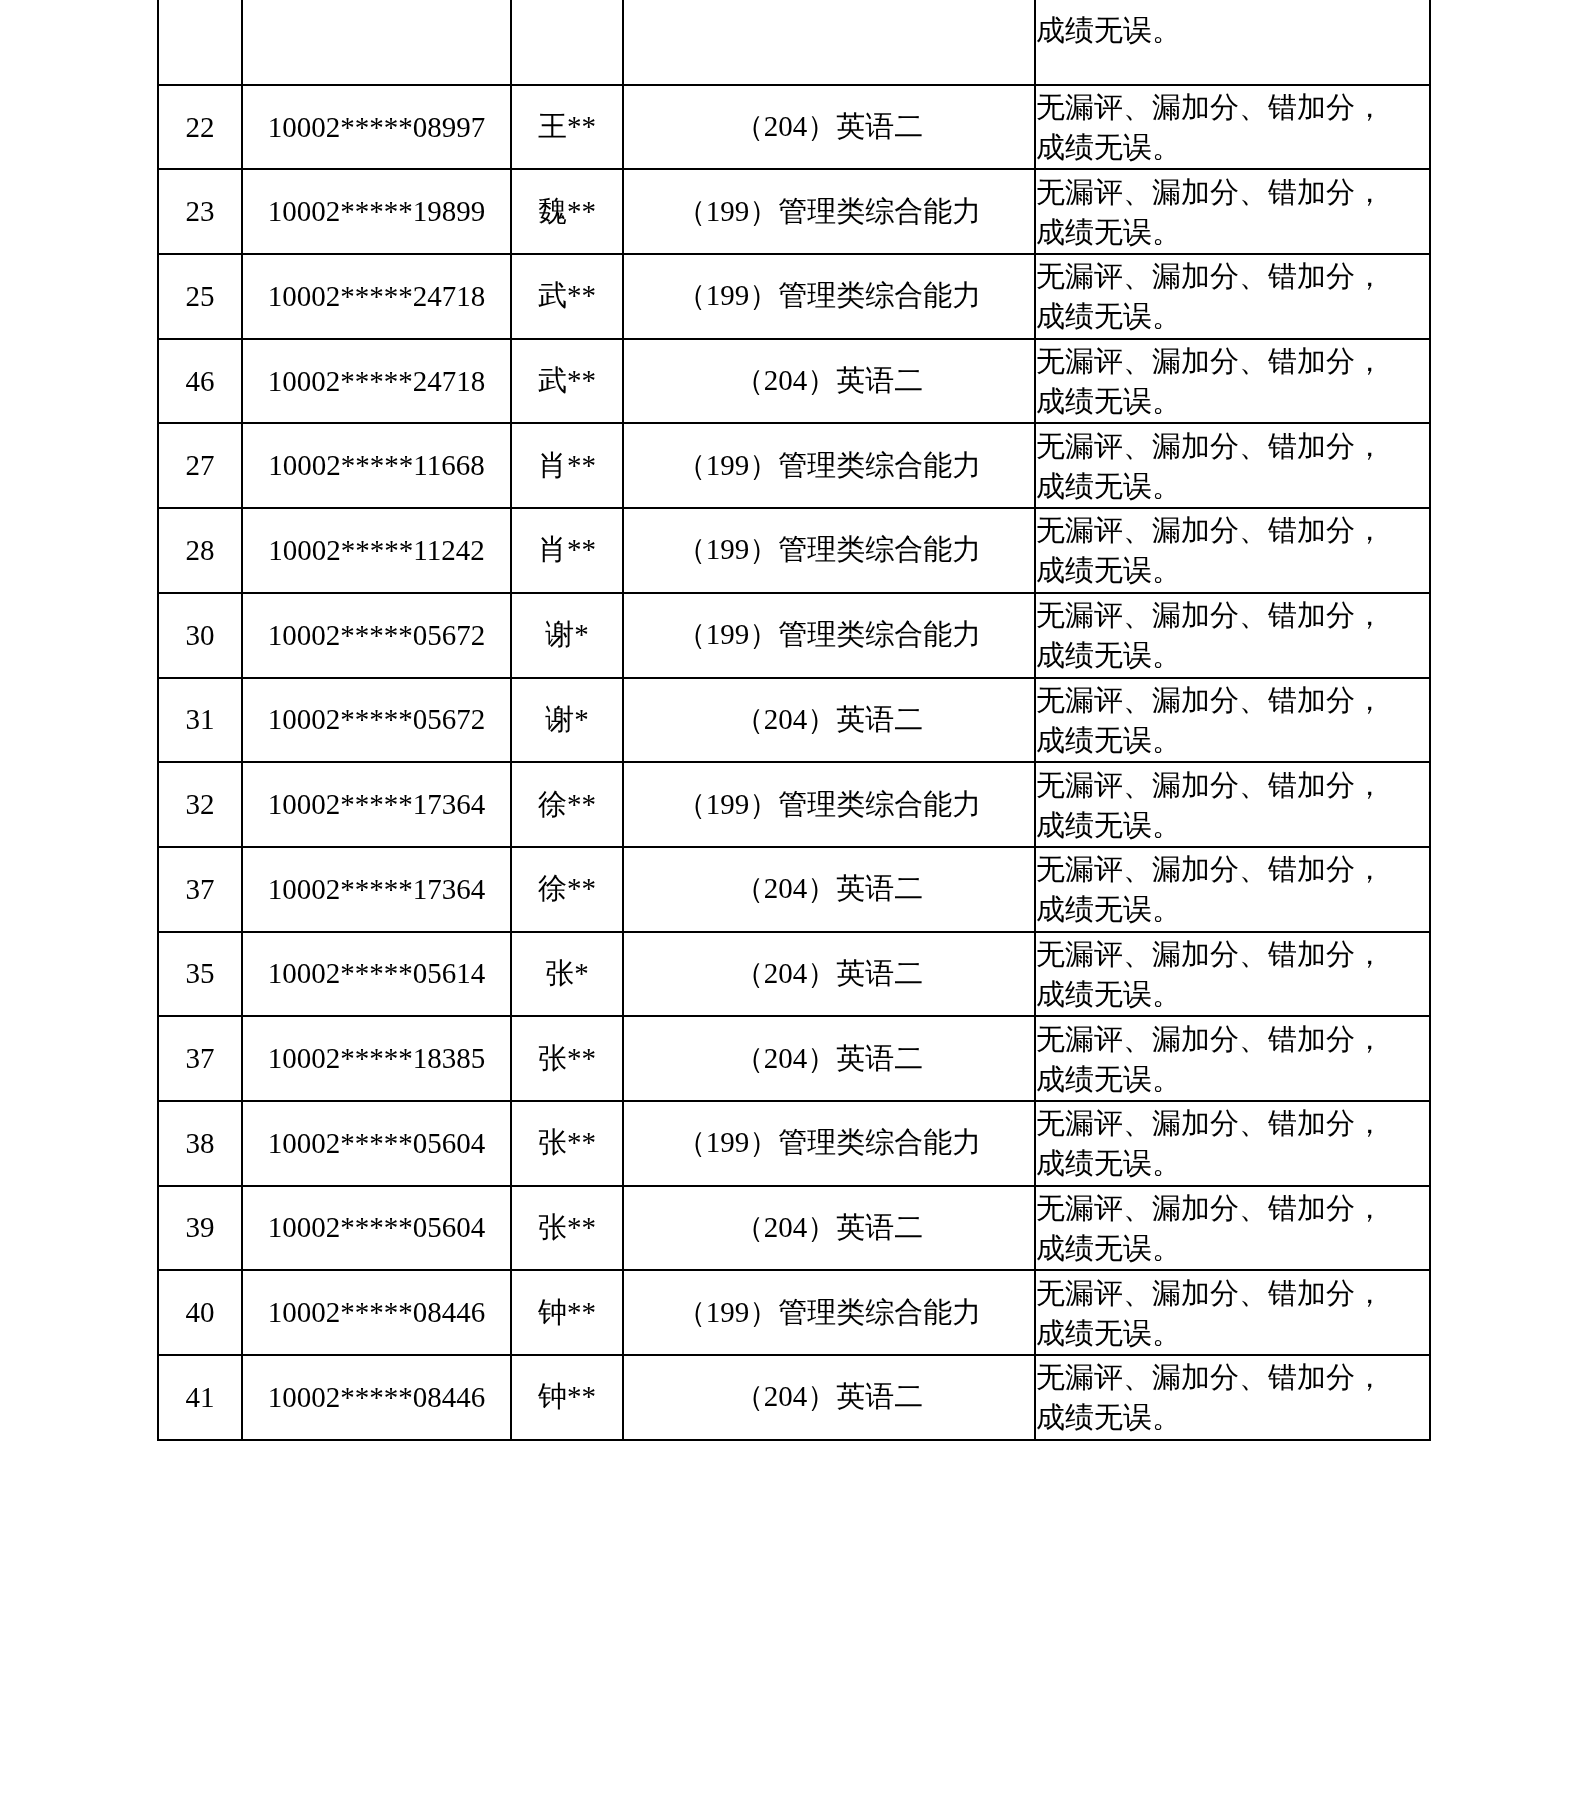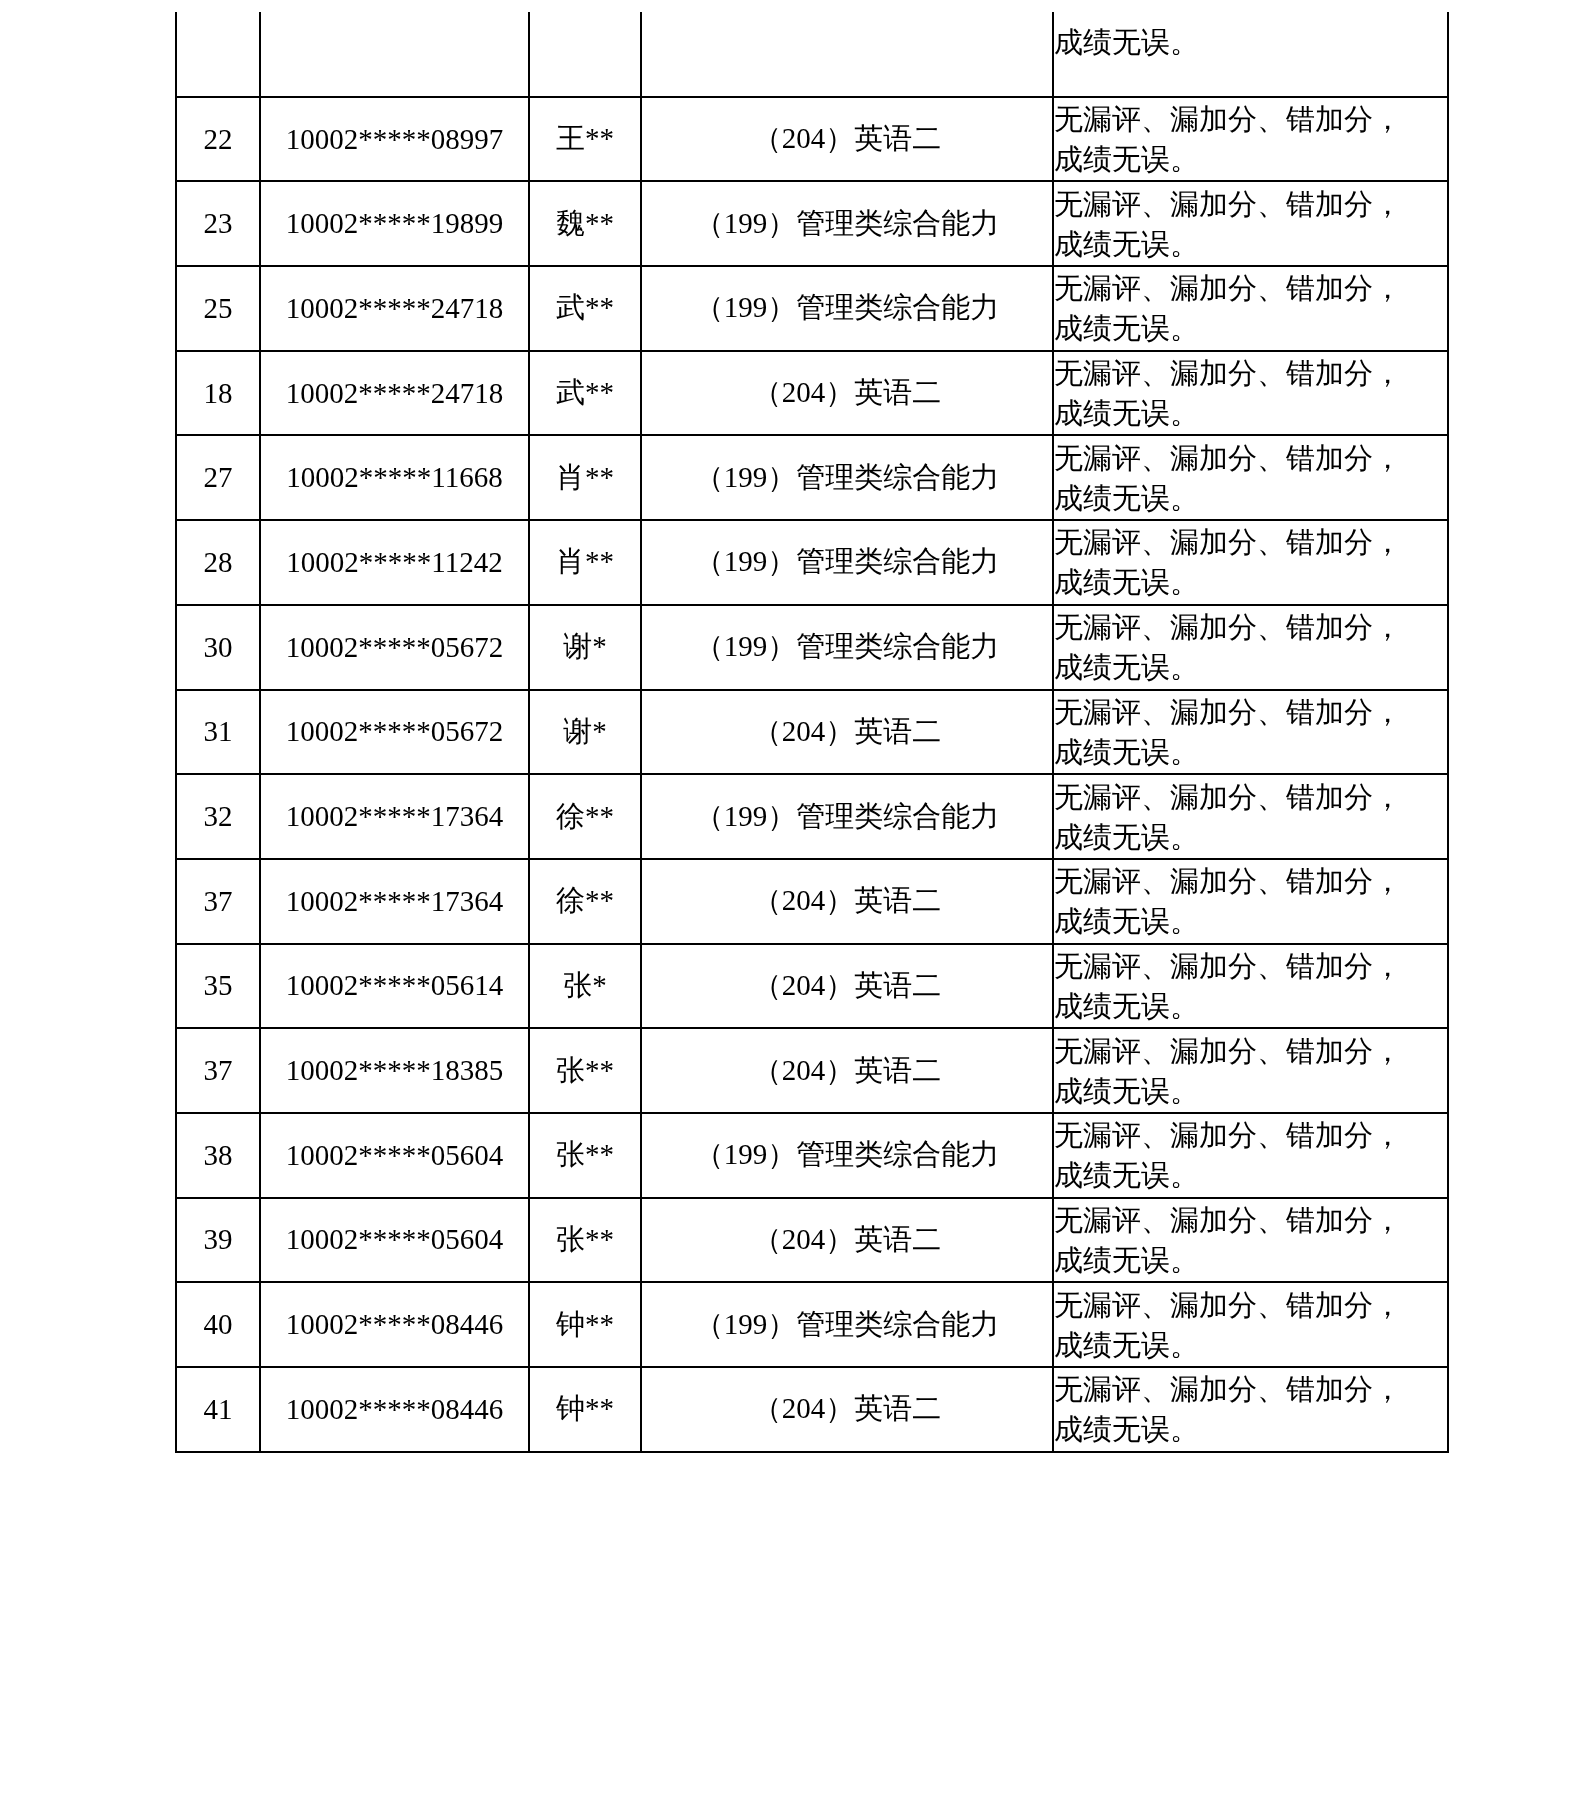--- a/index.html
+++ b/index.html
@@ -11,25 +11,24 @@
     width: 1587px;
     height: 1796px;
     background: #ffffff;
     color: #000000;
     font-family: "Liberation Serif", "DejaVu Serif", serif;
     font-size: 29px;
   }
   table.results {
     position: absolute;
     left: 157px;
-    top: 12px;
+    top: 0;
     width: 1273px;
     border-collapse: collapse;
     table-layout: fixed;
-    margin-left: 18px;
   }
   table.results td {
     border: 2px solid #000000;
     padding: 0;
     vertical-align: middle;
     overflow: hidden;
   }
   table.results tr {
     height: 84.7px;
   }
@@ -110,21 +109,21 @@
     <td class="c-num">25</td>
     <td class="c-id">10002*****24718</td>
     <td class="c-name">武**</td>
     <td class="c-subject">（199）管理类综合能力</td>
     <td class="c-result">
       <div class="rline">无漏评、漏加分、错加分，</div>
       <div class="rline">成绩无误。</div>
     </td>
   </tr>
         <tr>
-    <td class="c-num">18</td>
+    <td class="c-num">46</td>
     <td class="c-id">10002*****24718</td>
     <td class="c-name">武**</td>
     <td class="c-subject">（204）英语二</td>
     <td class="c-result">
       <div class="rline">无漏评、漏加分、错加分，</div>
       <div class="rline">成绩无误。</div>
     </td>
   </tr>
         <tr>
     <td class="c-num">27</td>

